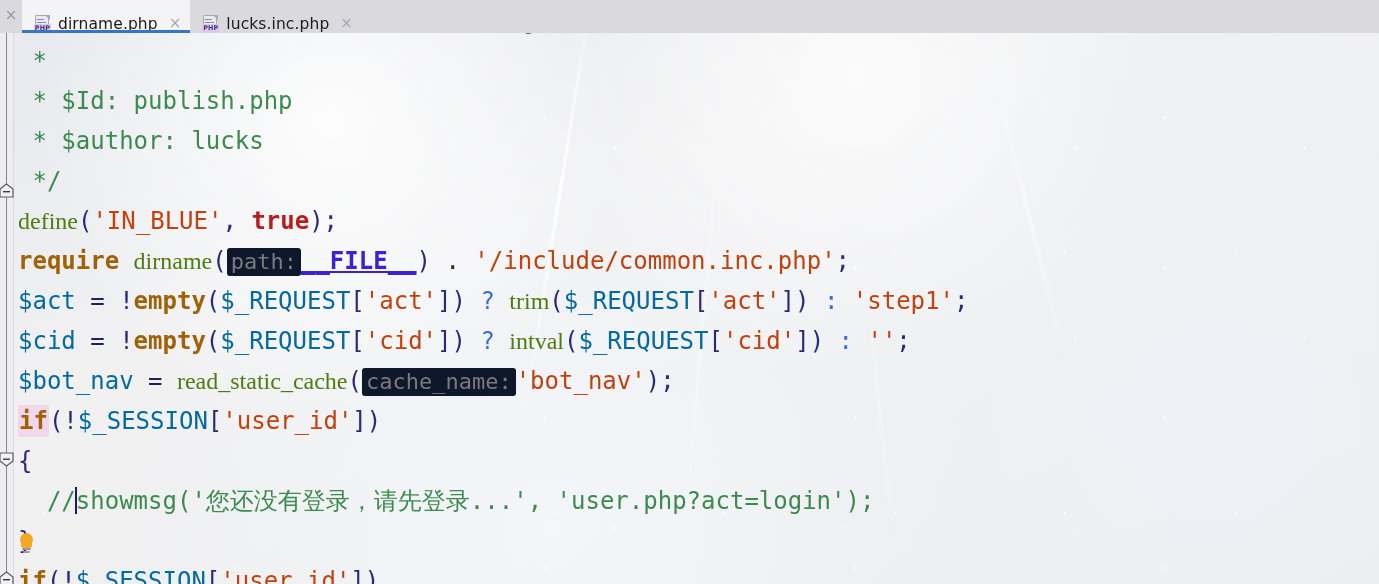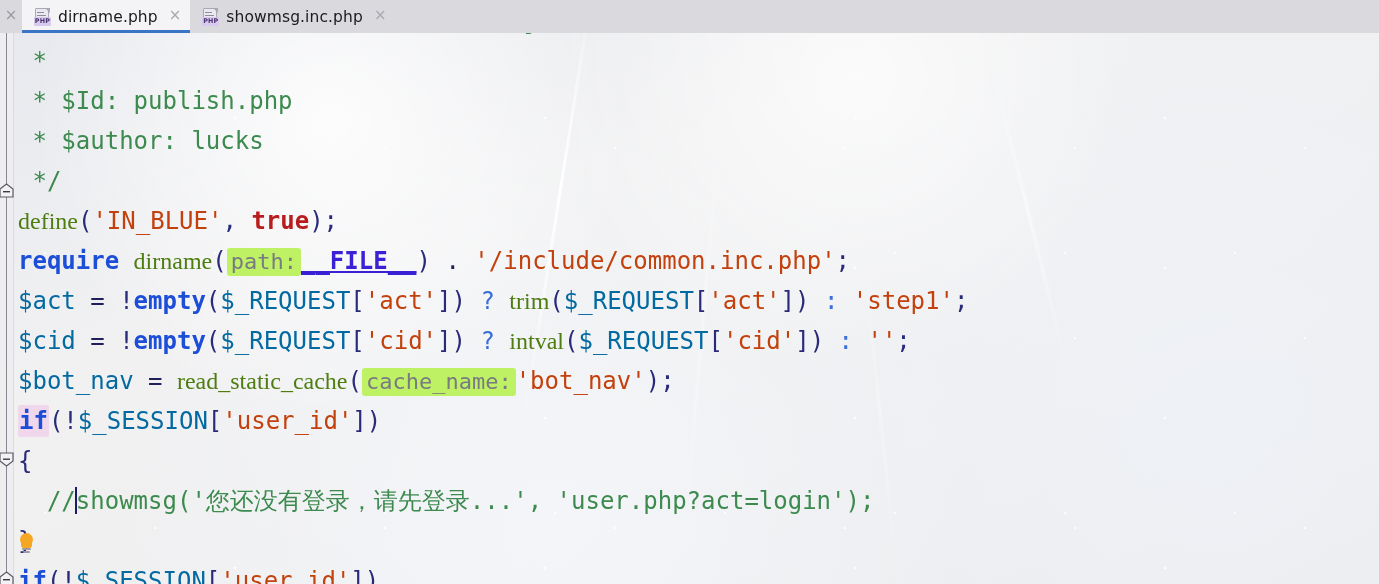--- a/index.html
+++ b/index.html
@@ -32,21 +32,21 @@
   .tabbar-leftclose {
     width: 22px;
     display: flex; align-items: center; justify-content: center;
     color: #9a9aa2;
     font-size: 15px;
     line-height: 1;
     padding-bottom: 3px;
   }
   .tab {
     display: flex;
-    align-items: center;
+    align-items: flex-end;
     gap: 7px;
     padding: 0 9px 0 12px;
     height: 33px;
     position: relative;
     font-size: 15.5px;
     color: #1b1b1f;
     white-space: nowrap;
   }
   .tab.active {
     background: #f4f4f6;
@@ -211,32 +211,32 @@
     z-index: 10;
   }
   .line {
     height: 40px;
     position: relative;
     padding-left: 3px;
   }
 
   
   .c-comment  { color: #3c8a4e; }
-  .c-keyword  { color: #1d4ed8; font-weight: bold; }
+  .c-keyword  { color: #a16207; font-weight: bold; }
   .c-func     { color: #4d7c0f; font-family: Liberation Serif, serif; }
   .c-plain    { color: #1f1f5c; }
   .c-string   { color: #c2410c; }
   .c-punct    { color: #2a2a7a; }
   .c-bool     { color: #b91c1c; font-weight: bold; }
   .c-const    { color: #3a21d6; font-weight: bold; text-decoration: underline; }
   .c-ternary  { color: #3a6fd8; }
   .c-var      { color: #0369a1; }
 
   .hint {
-    background: #bef264;
+    background: #0f172a;
     color: #7a7a82;
     border-radius: 3px;
     padding: 1px 4px 2px 4px;
     font-size: 22px;
   }
   .kw-highlight {
     background: #f0d7ec;
     border-radius: 2px;
     padding: 2px 1px;
   }
@@ -302,21 +302,21 @@
     </div>
 
     <div class="tab">
       <span class="php-icon">
         <span class="sheet"></span>
         <span class="fold"></span>
         <span class="line1"></span>
         <span class="line2"></span>
         <span class="badge">PHP</span>
       </span>
-      <span class="tab-label">showmsg.inc.php</span>
+      <span class="tab-label">lucks.inc.php</span>
       <span class="tab-close">×</span>
     </div>
   </div>
 
   <div class="editor">
     <div class="wallpaper"></div>
     <div class="streak streak-a"></div>
     <div class="streak streak-b"></div>
     <div class="streak streak-c"></div>
     <div class="streak streak-d"></div>

